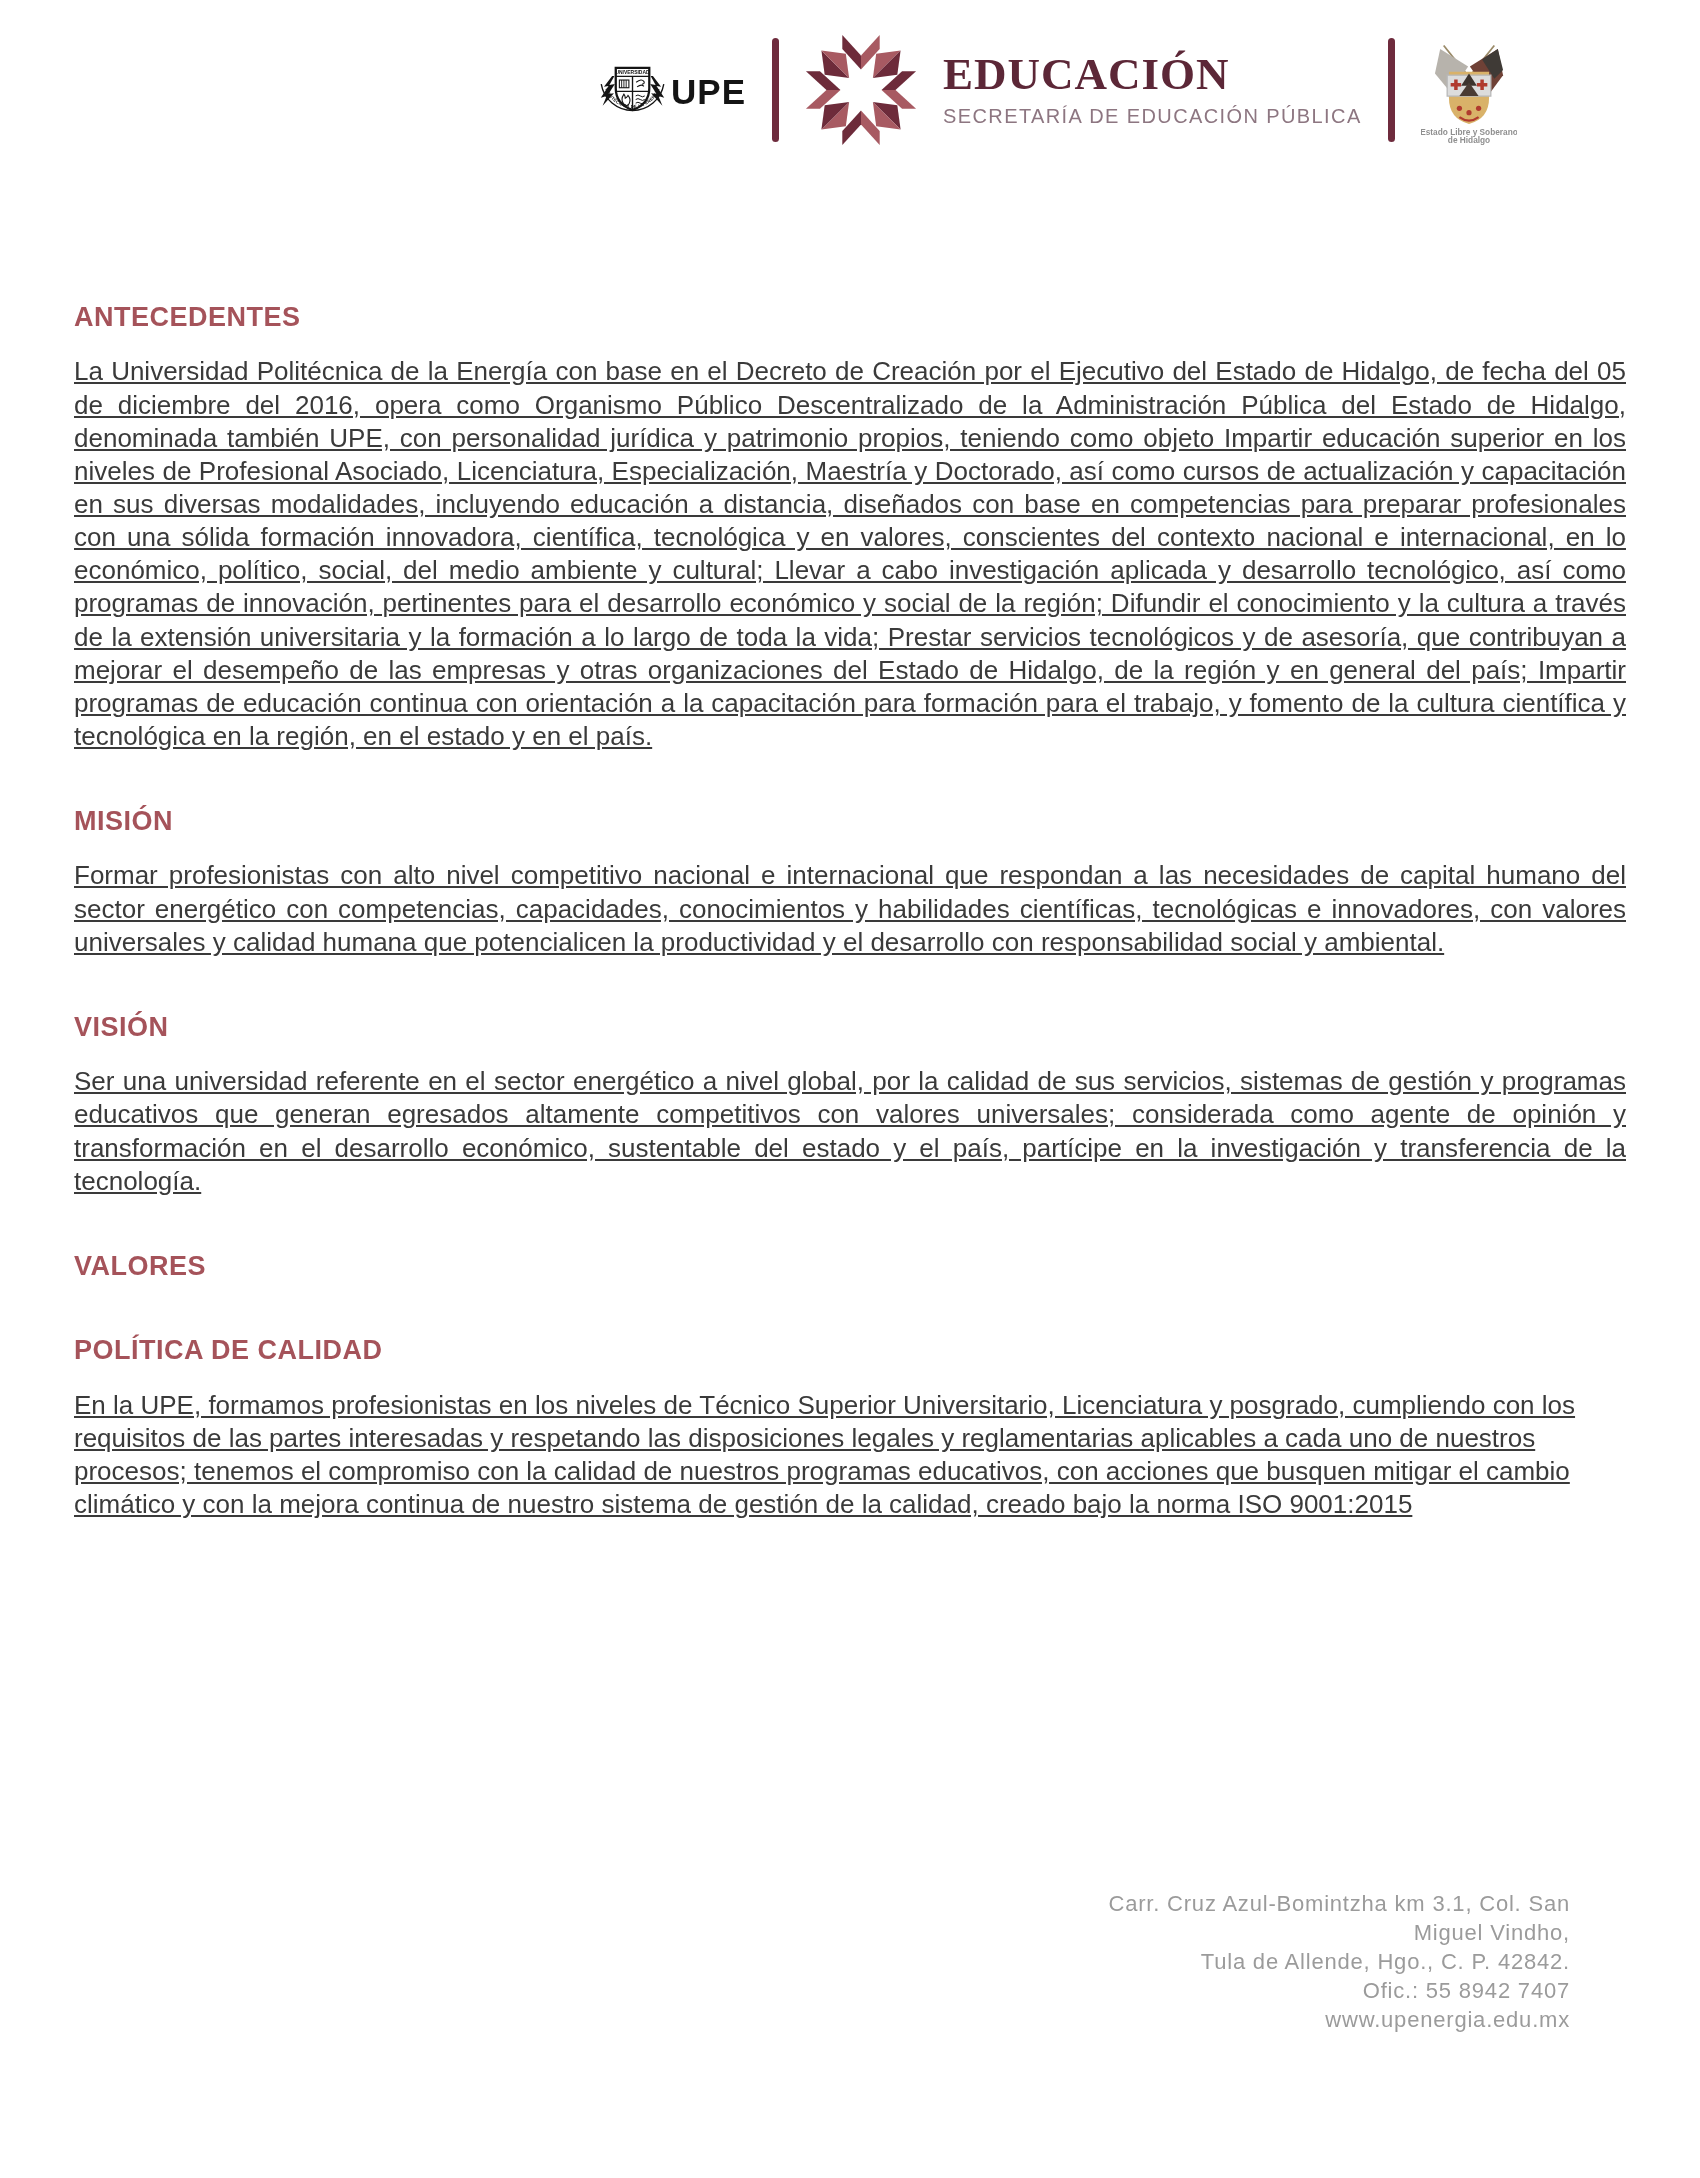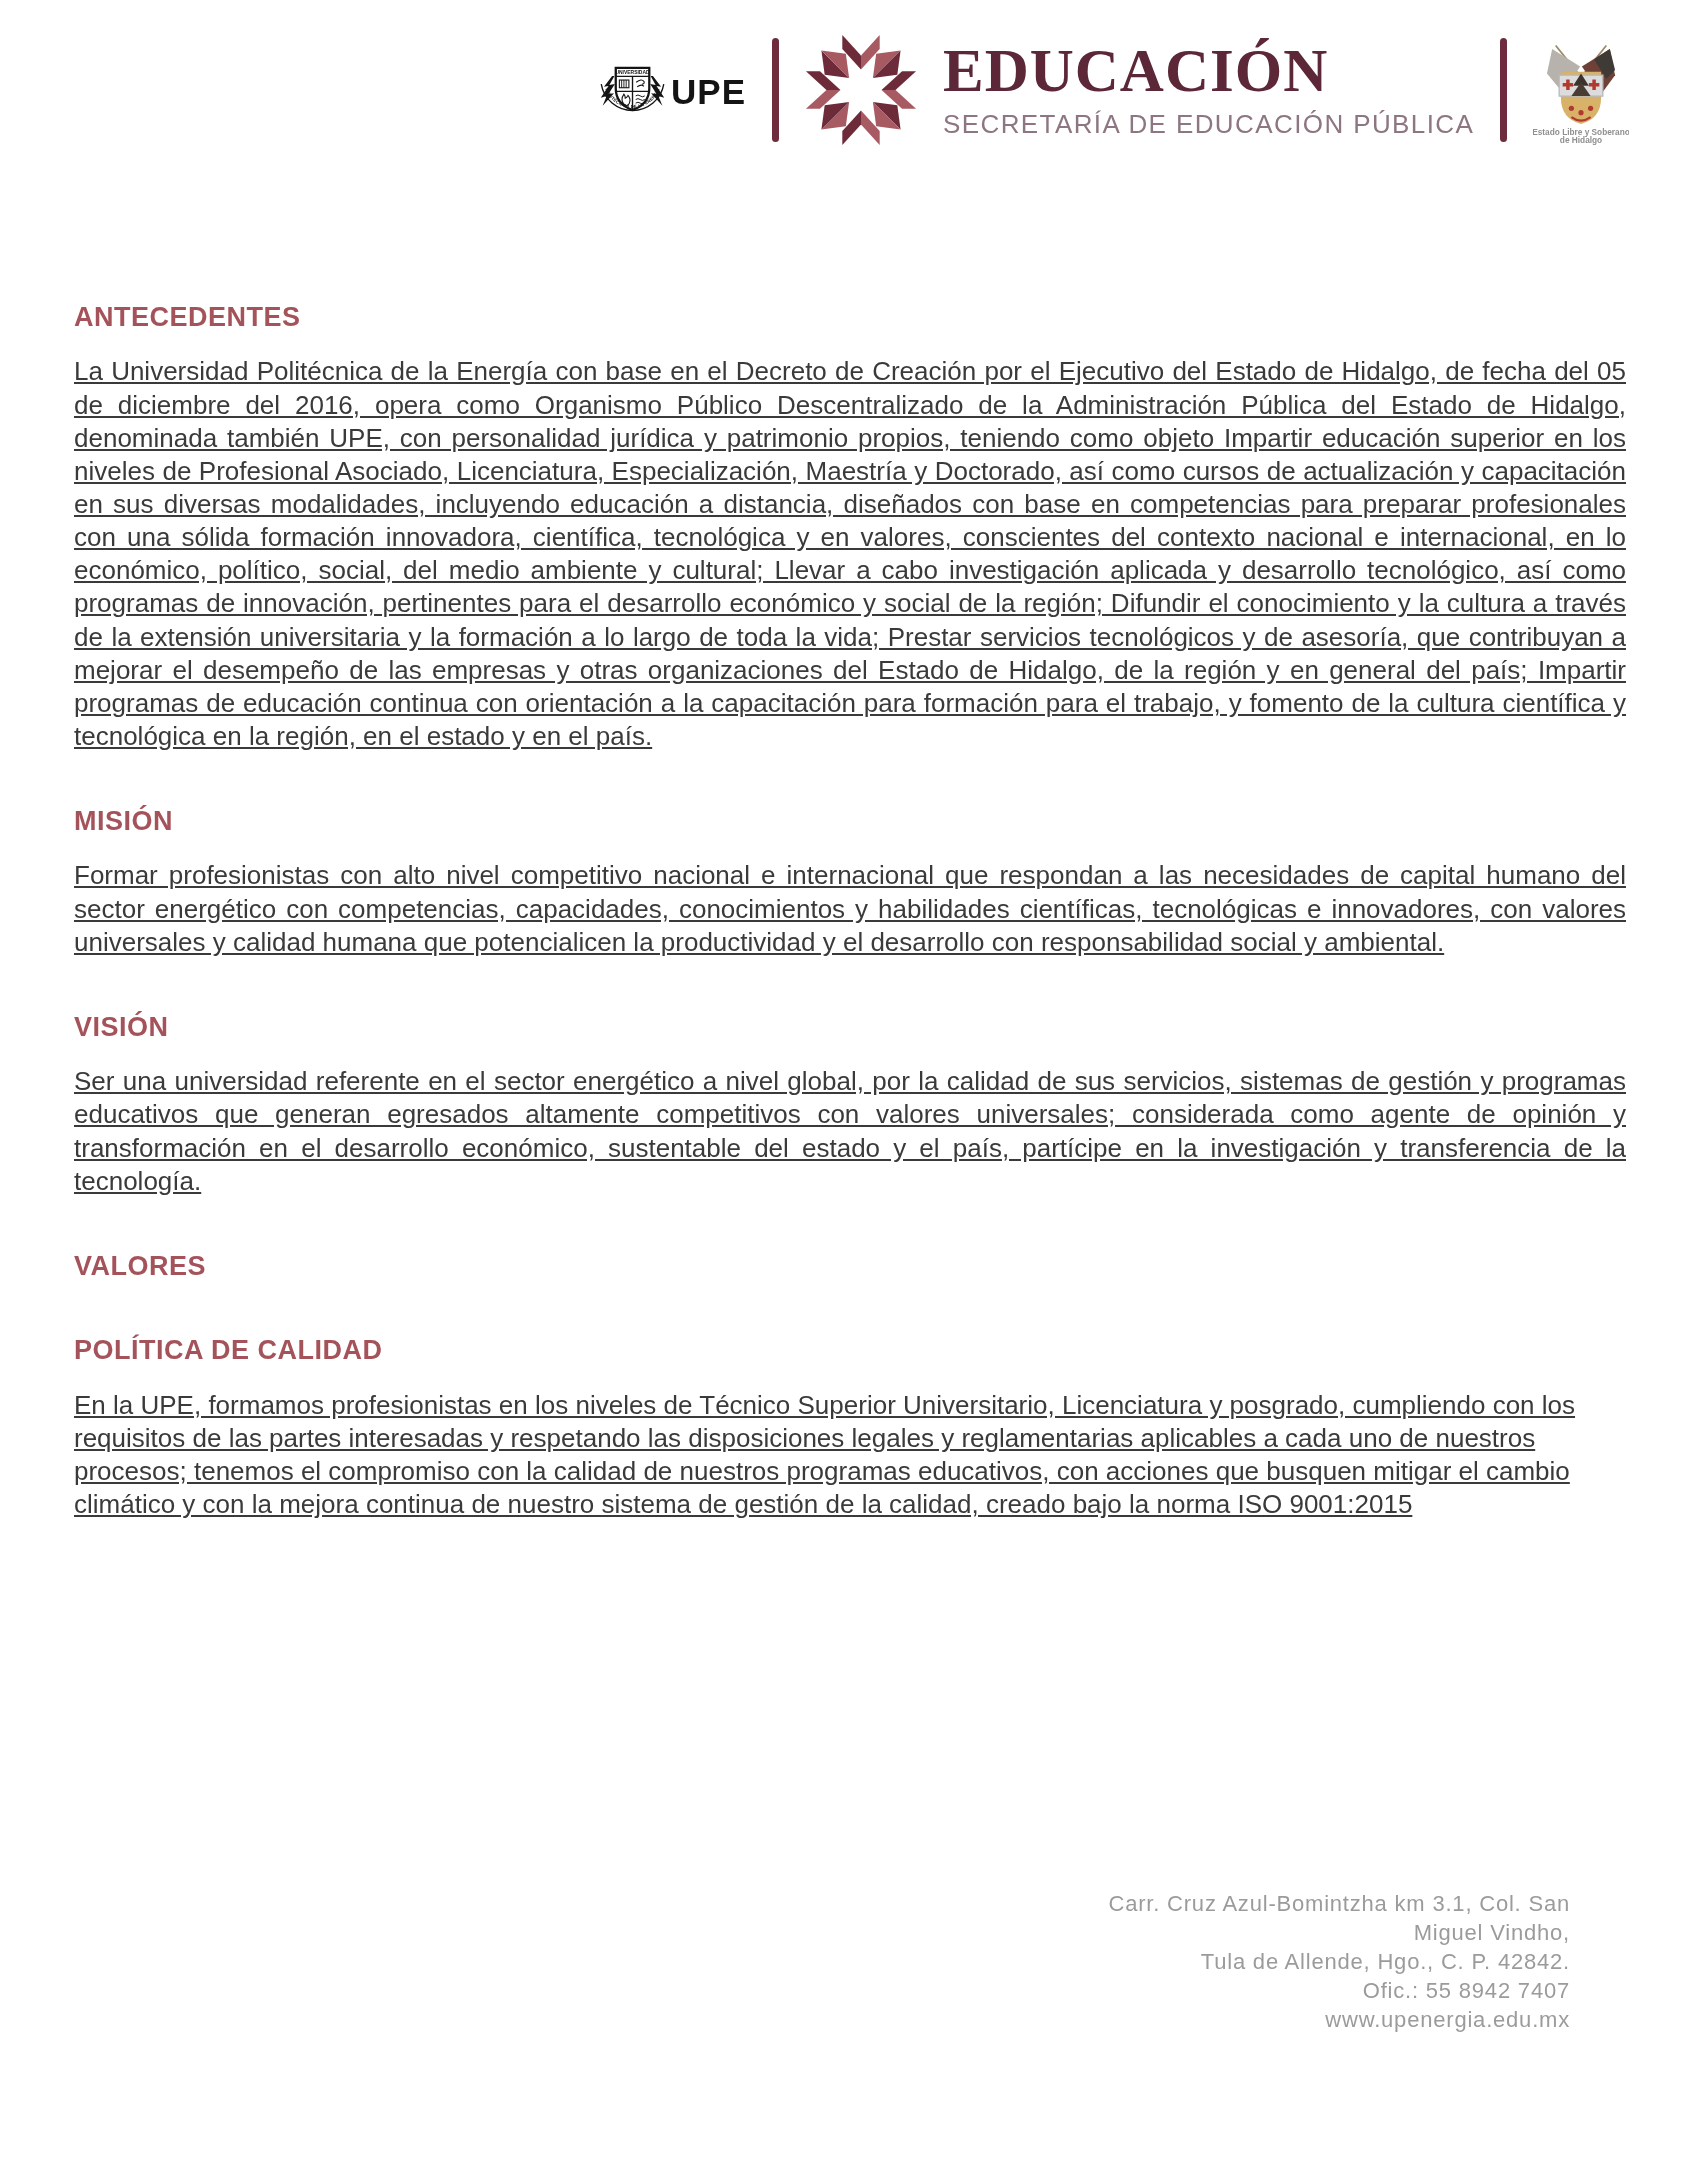--- a/index.html
+++ b/index.html
@@ -18,25 +18,25 @@
   }
   .crest-block{display:flex;flex-direction:row;align-items:center;width:152px;}
   .crest-acronym{
     font-size:35px;font-weight:800;letter-spacing:1px;color:#141414;
     line-height:1;margin-top:2px;
   }
   .vdivider{width:7px;height:104px;background:#6e2b3d;border-radius:4px;flex:0 0 auto;}
   .sep-block{display:flex;flex-direction:column;align-items:flex-start;}
   .sep-title{
     font-family:"Liberation Serif","DejaVu Serif",serif;
-    font-size:61px;font-weight:bold;color:#5c2737;
+    font-size:45px;font-weight:bold;color:#5c2737;
     letter-spacing:1px;line-height:1;
   }
   .sep-subtitle{
-    font-size:26px;color:#8d7681;letter-spacing:1.4px;margin-top:8px;
+    font-size:20px;color:#8d7681;letter-spacing:1.4px;margin-top:8px;
   }
   
   .content{padding:0 74px;}
   .section{margin-top:52px;}
   .section.first{margin-top:135px;}
   .section-heading{
     margin:0;font-size:27px;font-weight:bold;color:#a5535a;
     letter-spacing:0.5px;line-height:1.2;
   }
   .section-body{

